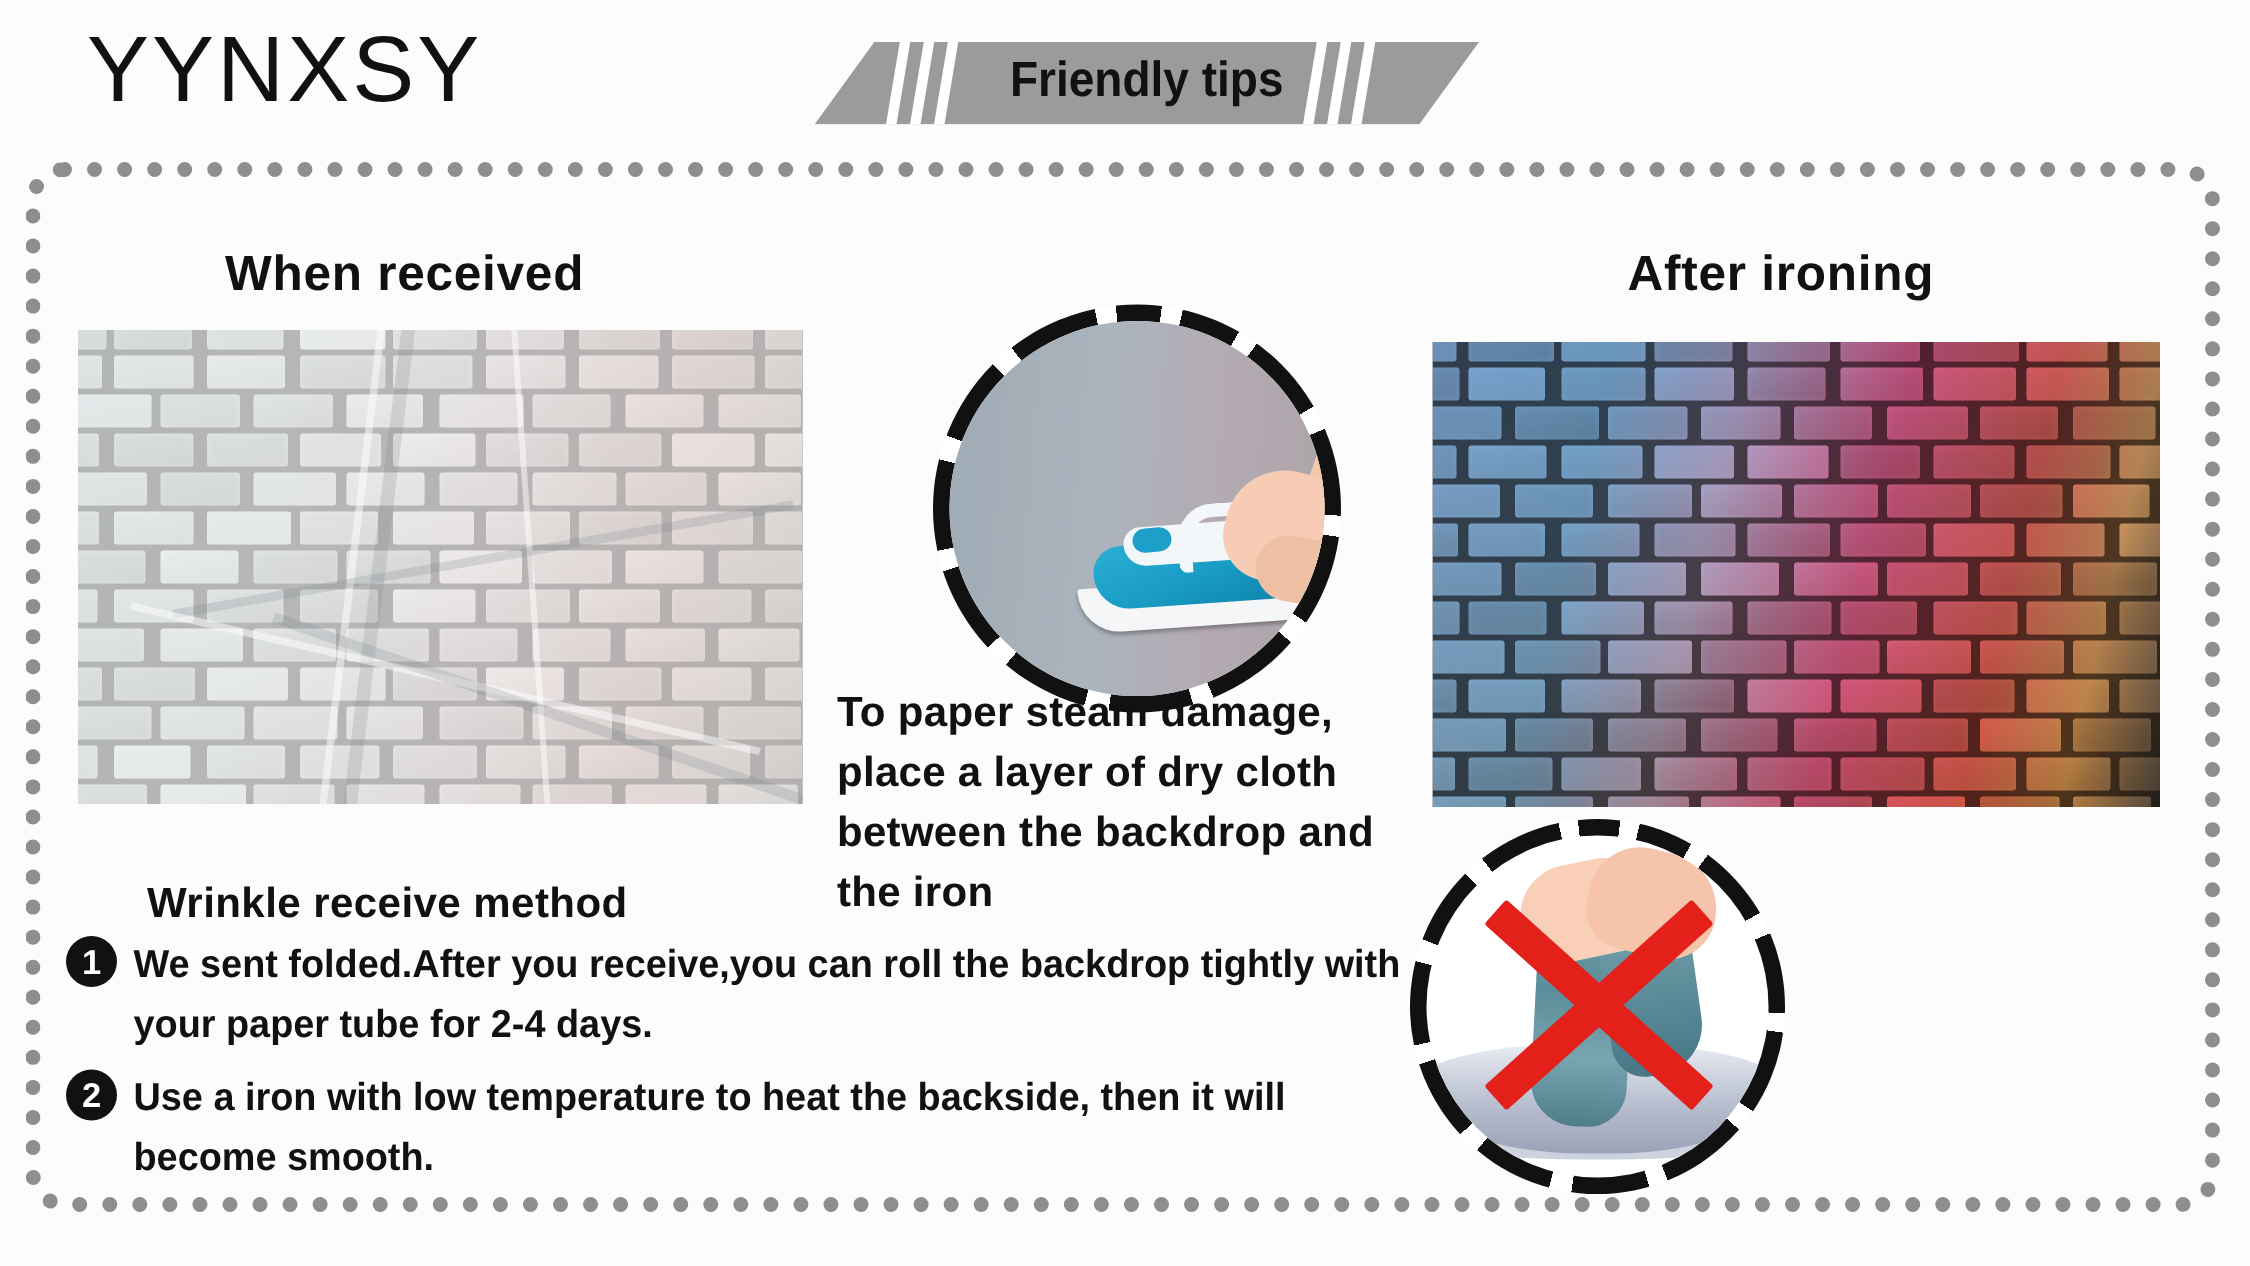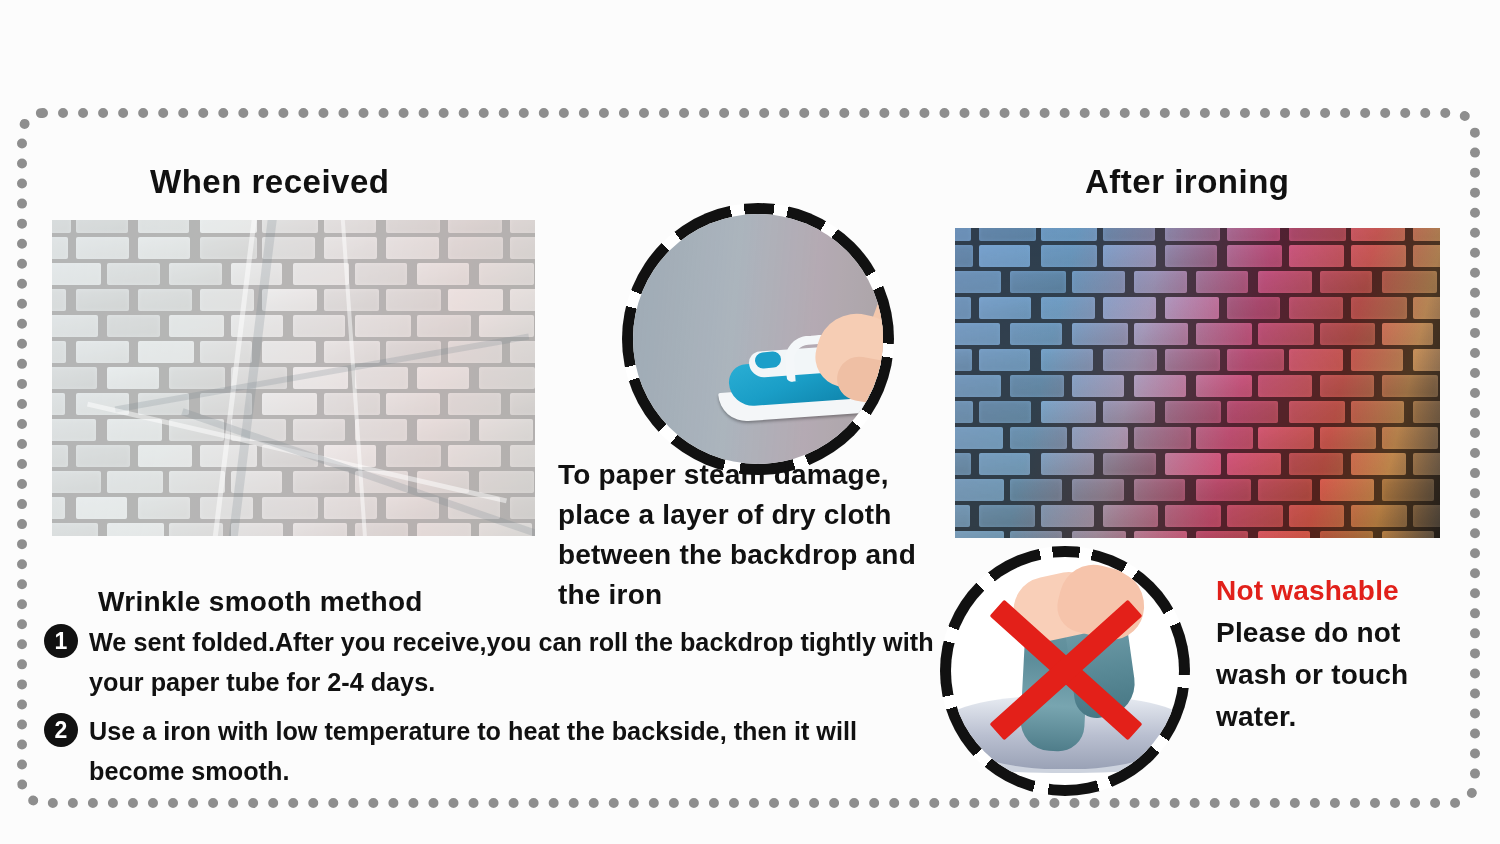--- a/index.html
+++ b/index.html
@@ -247,20 +247,34 @@
   .nowash-body{
     font-size:28px;font-weight:bold;color:#111;line-height:42px;
     letter-spacing:0.2px;margin-top:2px;
   }
 </style>
 </head>
 <body>
 
 <div class="page">
 
+  <div class="header">
+    <div class="logo">YYNXSY</div>
+    <div class="tips-banner">
+      <div class="tips-shape">
+        <div class="stripe s1"></div>
+        <div class="stripe s2"></div>
+        <div class="stripe s3"></div>
+        <div class="stripe s4"></div>
+        <div class="stripe s5"></div>
+        <div class="stripe s6"></div>
+      </div>
+      <div class="tips-label">Friendly tips</div>
+    </div>
+  </div>
 
   <div class="frame"></div>
 
   <div class="sec-title" id="title-received">When received</div>
   <div class="sec-title" id="title-ironed">After ironing</div>
 
   <div class="brick" id="img-received">
     <div class="rows" style="background: rgb(93, 90, 87);">
         <div class="row" style="top: -10px;">
           <div class="b" style="left: 2px; width: 56.5587px; background: linear-gradient(165deg, rgb(209, 209, 205) 0%, rgb(187, 187, 181) 100%);"></div>
@@ -672,21 +686,21 @@
         <div class="iron-knob"></div>
         <div class="iron-handle"></div>
         <div class="hand"></div>
         <div class="hand2"></div>
       </div>
     </div>
   </div>
 
   <div class="mid-text">To paper steam damage, place a layer of dry cloth between the backdrop and the iron</div>
 
-  <div class="wrm-title">Wrinkle smooth method</div>
+  <div class="wrm-title">Wrinkle receive method</div>
   <div class="steps">
     <div class="step">
       <div class="badge">1</div>
       <div class="step-text">We sent folded.After you receive,you can roll the backdrop tightly with your paper tube for 2-4 days.</div>
     </div>
     <div class="step">
       <div class="badge">2</div>
       <div class="step-text">Use a iron with low temperature to heat the backside, then it will become smooth.</div>
     </div>
   </div>
@@ -700,18 +714,14 @@
       <div class="cloth2"></div>
       <div class="hand-l"></div>
       <div class="hand-r"></div>
       <div class="xmark">
         <span class="x1"></span>
         <span class="x2"></span>
       </div>
     </div>
   </div>
 
-  <div class="nowash">
-    <div class="nowash-title">Not washable</div>
-    <div class="nowash-body">Please do not wash or touch water.</div>
-  </div>
 
 </div>
 
 </body></html>

